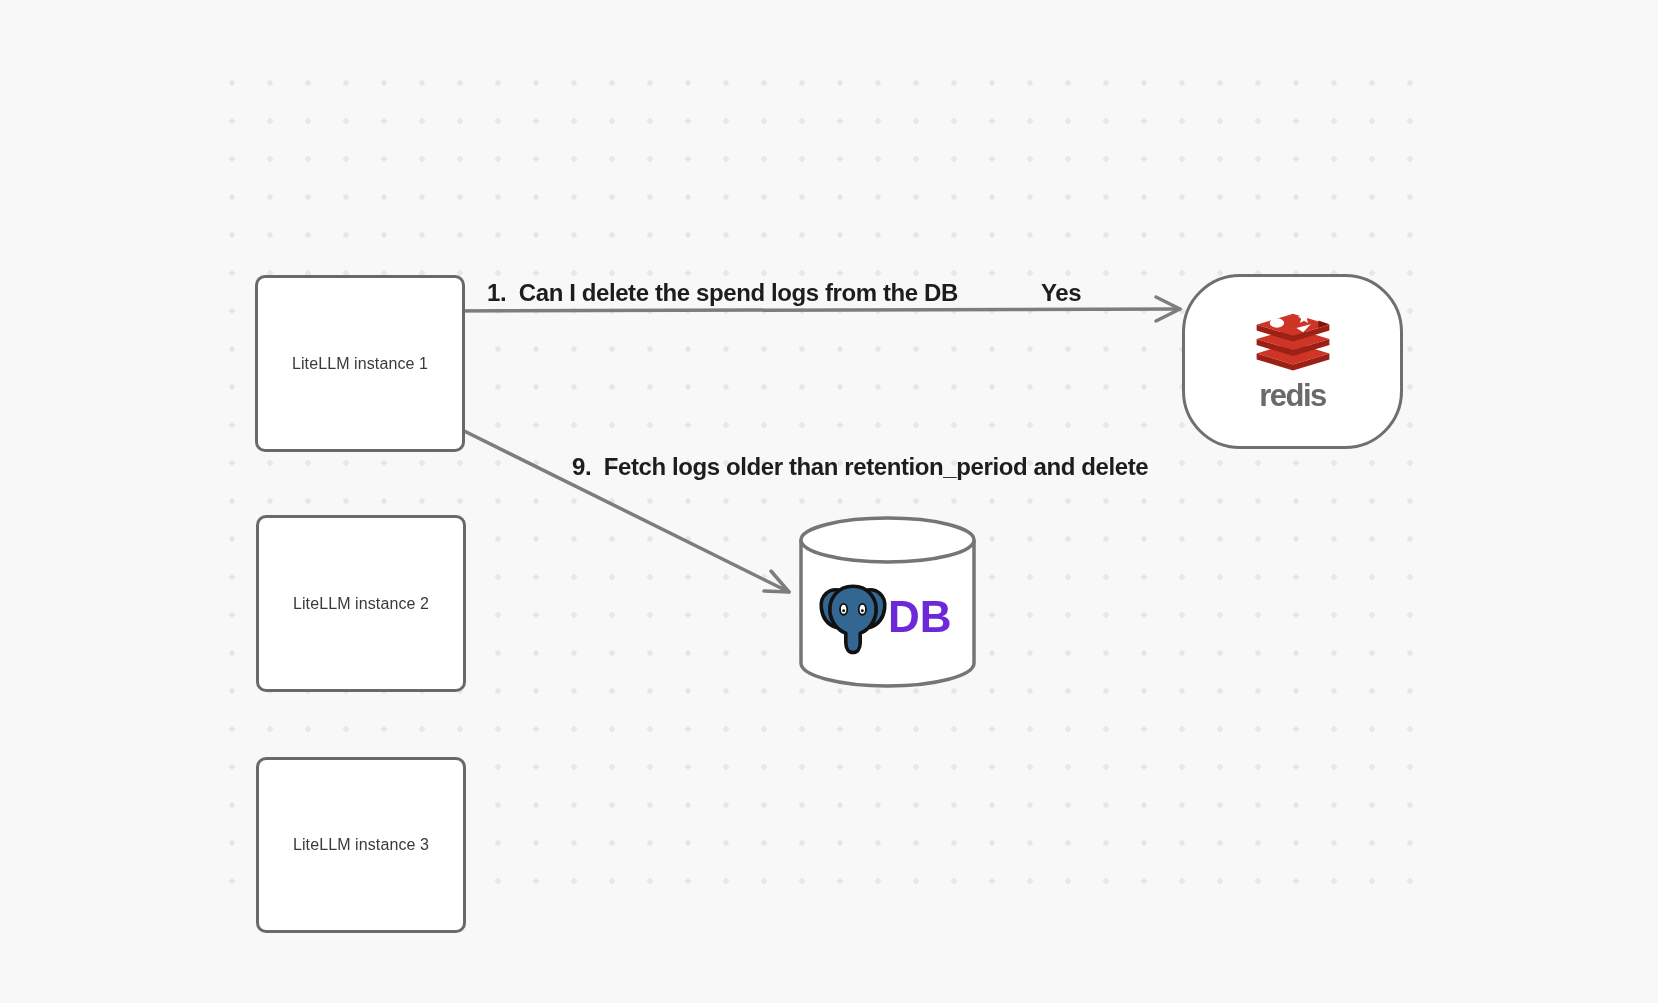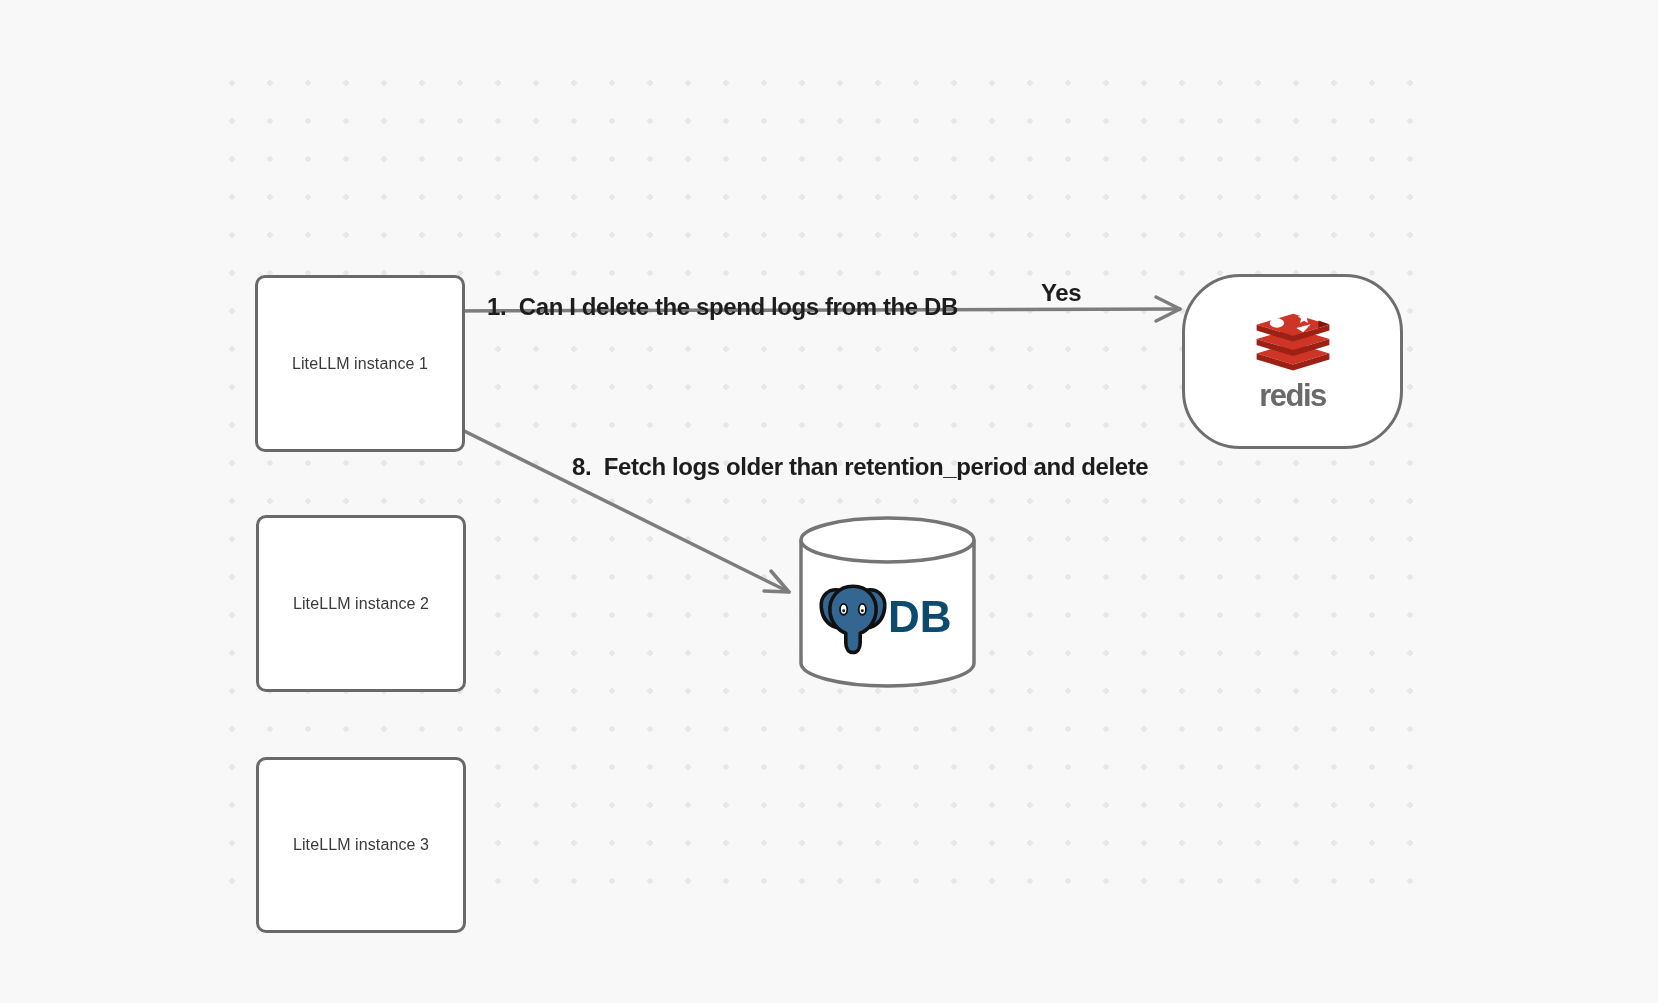--- a/index.html
+++ b/index.html
@@ -42,28 +42,28 @@
   }
   .redis-word{
     font-size:31px;font-weight:bold;color:#6a6a6a;letter-spacing:-1.5px;
     margin-top:2px;line-height:1;
   }
   .edge-label{
     position:absolute;
     font-size:24px;font-weight:bold;color:#1d1d1d;
     letter-spacing:-0.4px;white-space:pre;line-height:30px;
   }
-  #edge1-label{left:487px;top:292px;text-align:center;}
+  #edge1-label{left:487px;top:278px;text-align:center;}
   #edge1-response{left:1041px;top:278px;}
   #edge2-label{left:572px;top:452px;}
   .cyl{position:absolute;left:798px;top:515px;}
   .pg{position:absolute;left:817px;top:580px;}
   .db-label{
     position:absolute;left:888px;top:595px;
-    font-size:44px;font-weight:bold;color:#0c4a6e;line-height:44px;text-align:center;
+    font-size:44px;font-weight:bold;color:#6d28d9;line-height:44px;text-align:center;
   }
 </style>
 </head>
 <body>
 
 <div id="canvas">
 
   <div class="dotgrid"></div>
 
   <svg class="arrows" viewBox="0 0 1658 1003">
@@ -127,15 +127,15 @@
     </g>
     <ellipse cx="37" cy="40" rx="5" ry="7.5" fill="#ffffff" stroke="#111111" stroke-width="2.5"></ellipse>
     <ellipse cx="63" cy="40" rx="5" ry="7.5" fill="#ffffff" stroke="#111111" stroke-width="2.5"></ellipse>
     <circle cx="37" cy="42" r="2" fill="#111111"></circle>
     <circle cx="63" cy="42" r="2" fill="#111111"></circle>
   </svg>
   <div class="db-label">DB</div>
 
   <div class="edge-label" id="edge1-label">1.  Can I delete the spend logs from the DB</div>
   <div class="edge-label" id="edge1-response">Yes</div>
-  <div class="edge-label" id="edge2-label">8.  Fetch logs older than retention_period and delete</div>
+  <div class="edge-label" id="edge2-label">9.  Fetch logs older than retention_period and delete</div>
 
 </div>
 
 </body></html>

